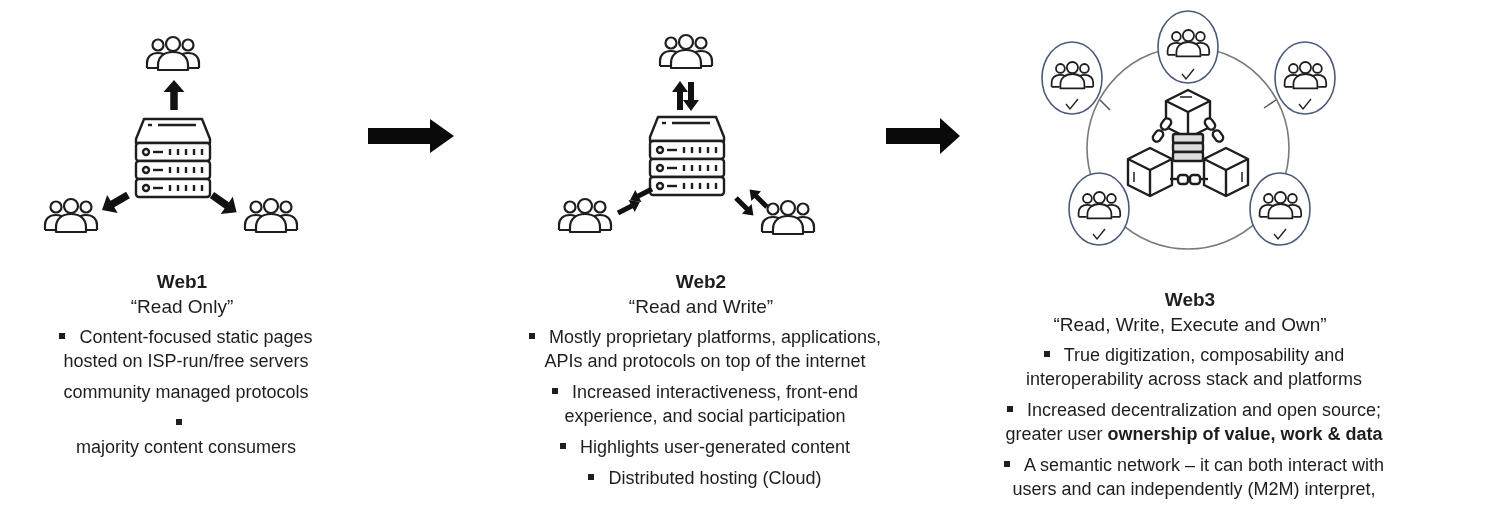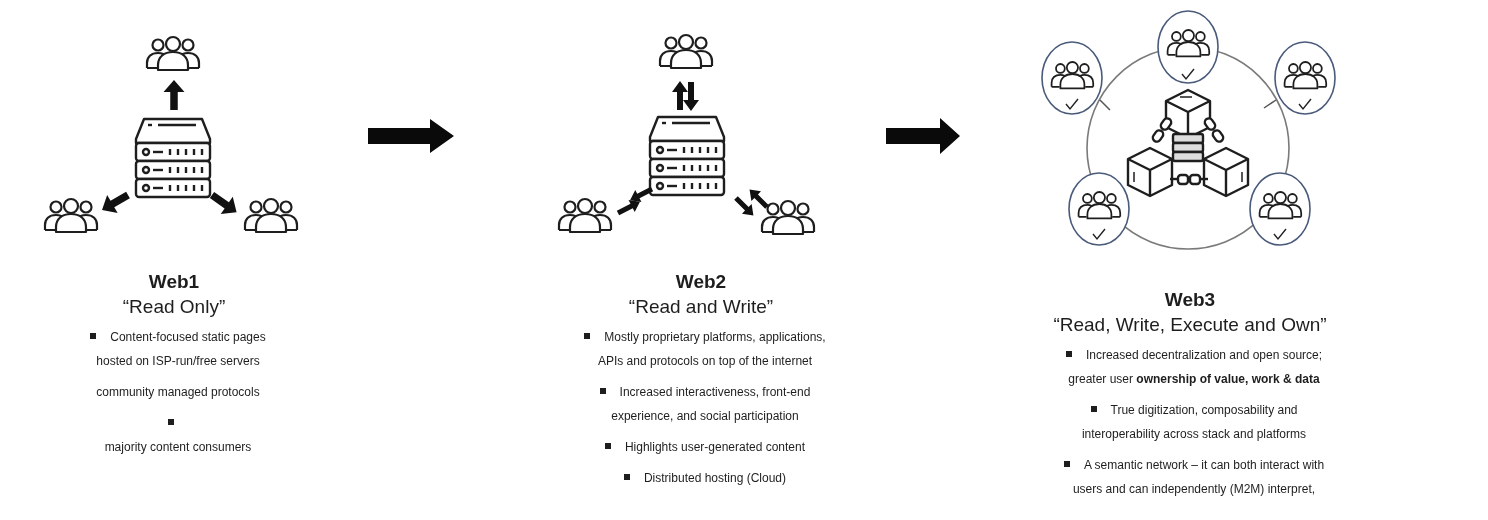--- a/index.html
+++ b/index.html
@@ -3,21 +3,21 @@
 <meta charset="utf-8">
 <style>
   html, body { margin: 0; padding: 0; background: #ffffff; }
   body { width: 1488px; height: 520px; position: relative; overflow: hidden;
          font-family: "Liberation Sans", sans-serif; color: #1e1e1e; }
   svg { position: absolute; overflow: visible; }
   .col-text { position: absolute; text-align: center; }
   .title { font-weight: bold; font-size: 19px; line-height: 24px; margin: 0; }
   .subtitle { font-weight: normal; font-size: 19px; line-height: 25px; margin: 0 0 6px 0; }
   .bullets { list-style: none; margin: 0; padding: 0; }
-  .bullets li { font-size: 12px; line-height: 24px; margin: 0 0 7px 8px; position: relative; }
+  .bullets li { font-size: 18px; line-height: 24px; margin: 0 0 7px 8px; position: relative; }
   .bullets li .line { display: block; white-space: nowrap; }
   .bullets li .bul { display: inline-block; width: 6px; height: 6px; background: #1e1e1e;
                      vertical-align: middle; margin-right: 14px; position: relative; top: -2px; }
   .bold { font-weight: bold; }
 </style>
 </head>
 <body>
 
 <svg width="0" height="0" style="position:absolute">
   <defs>
@@ -162,21 +162,21 @@
     <path d="M73 234 l4 5 l8 -10" fill="none" stroke="#222" stroke-width="1.4"></path>
   </g>
 
   <g>
     <ellipse cx="260" cy="209" rx="30" ry="36" fill="#fff" stroke="#4a5a7a" stroke-width="1.6"></ellipse>
     <use href="#usergroup" transform="translate(238,192) scale(0.8)"></use>
     <path d="M254 234 l4 5 l8 -10" fill="none" stroke="#222" stroke-width="1.4"></path>
   </g>
 </svg>
 
-<div class="col-text" style="left:4px;width:340px;top:270px">
+<div class="col-text" style="left:12px;width:340px;top:270px">
   <div class="title">Web1</div>
   <div class="subtitle">“Read Only”</div>
   <ul class="bullets">
     <li>
       <span class="line"><span class="bul"></span><span>Content-focused static pages</span></span>
       <span class="line">hosted on ISP-run/free servers</span>
     </li>
     <li>
       <span class="line">community managed protocols</span>
     </li>
@@ -206,25 +206,25 @@
       <span class="line"><span class="bul"></span><span>Distributed hosting (Cloud)</span></span>
     </li>
   </ul>
 </div>
 
 <div class="col-text" style="left:950px;width:480px;top:288px">
   <div class="title">Web3</div>
   <div class="subtitle">“Read, Write, Execute and Own”</div>
   <ul class="bullets">
     <li>
+      <span class="line"><span class="bul"></span><span>True digitization, composability and</span></span>
+      <span class="line">interoperability across stack and platforms</span>
+    </li>
+    <li>
       <span class="line"><span class="bul"></span><span>Increased decentralization and open source;</span></span>
       <span class="line"><span>greater user </span><span class="bold">ownership of value, work &amp; data</span></span>
     </li>
     <li>
-      <span class="line"><span class="bul"></span><span>True digitization, composability and</span></span>
-      <span class="line">interoperability across stack and platforms</span>
-    </li>
-    <li>
       <span class="line"><span class="bul"></span><span>A semantic network – it can both interact with</span></span>
       <span class="line">users and can independently (M2M) interpret,</span>
     </li>
   </ul>
 </div>
 
 </body></html>

